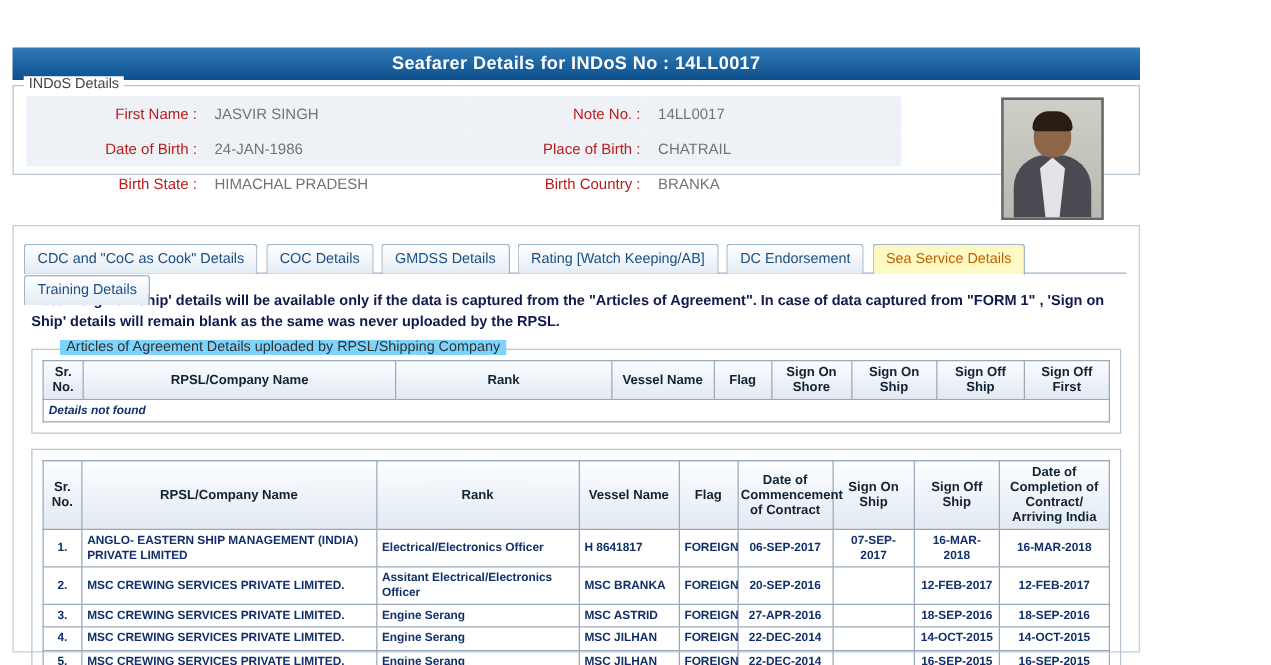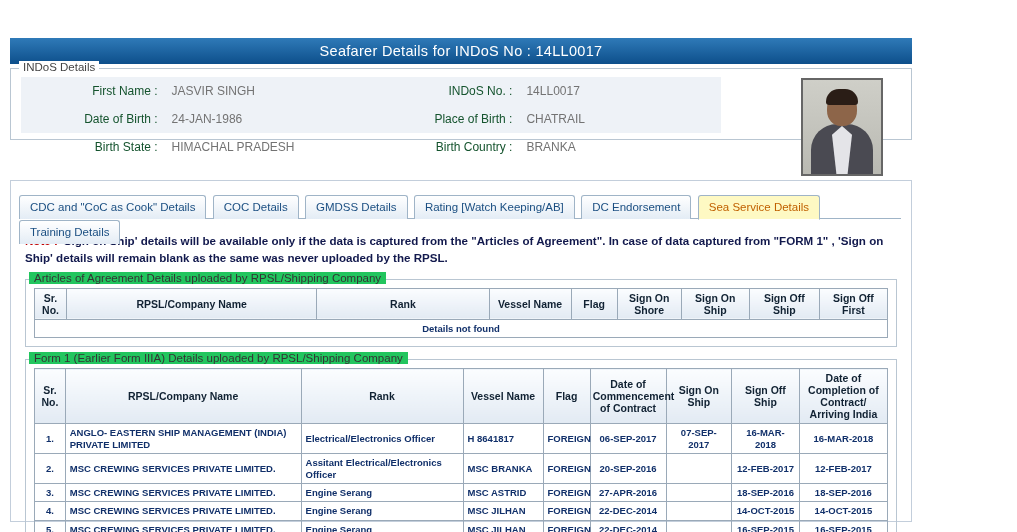--- a/index.html
+++ b/index.html
@@ -25,21 +25,21 @@
   
   .title-bar {
     position: absolute;
     left: 10px;
     top: 38px;
     width: 902px;
     height: 26px;
     background: #1b5e9e;
     background: linear-gradient(#2f7ab8, #0d4f8b);
     color: #ffffff;
-    font-weight: normal;
+    font-weight: bold;
     font-size: 14.5px;
     text-align: center;
     line-height: 26px;
     letter-spacing: .3px;
   }
 
   
   .indos-fs {
     position: absolute;
     left: 10px;
@@ -67,21 +67,21 @@
     border-collapse: collapse;
   }
   .indos-table td {
     font-size: 12px;
     padding: 4px 6px;
     vertical-align: middle;
     height: 20px;
   }
   .lbl {
     text-align: right;
-    color: #14532d;
+    color: #b91c1c;
     white-space: nowrap;
   }
   .val {
     color: #737373;
     padding-left: 8px !important;
     white-space: nowrap;
   }
   .row-alt td { background: #eef2f7; }
   .indos-table td.lbl { width: 140px; }
   .indos-table td.val { width: 210px; }
@@ -201,22 +201,22 @@
   .sec {
     margin: 12px 14px 0 14px;
     border: 1px solid #b9c6d2;
     padding: 8px 8px 8px 8px;
     position: relative;
     box-sizing: border-box;
   }
   .sec > .sec-legend {
     position: absolute;
     top: -8px;
-    left: 3px;
-    background: #22c55e;
+    left: 22px;
+    background: #7dd3fc;
     padding: 0 5px;
     font-size: 11.5px;
     color: #333;
   }
   table.grid {
     width: 100%;
     border-collapse: collapse;
     table-layout: fixed;
   }
   table.grid th {
@@ -235,43 +235,43 @@
     border: 1px solid #9aa9b8;
     font-size: 9.5px;
     padding: 3px 4px;
     color: #11306a;
     font-weight: bold;
     vertical-align: middle;
     line-height: 1.2;
   }
   td.center { text-align: center; }
   td.notfound {
-    text-align: center;
     color: #c00000;
     font-weight: bold;
     font-size: 11.5px;
     padding: 4px;
+    font-style: italic;
   }
 </style>
 </head>
 <body>
 
 <div class="page">
 
   <div class="title-bar">Seafarer Details for INDoS No : 14LL0017</div>
 
   <div class="indos-fs">
     <span class="indos-legend">INDoS Details</span>
 
     <table class="indos-table">
       <tbody>
           <tr class="row-alt">
         <td class="lbl">First Name :</td>
         <td class="val">JASVIR SINGH</td>
-        <td class="lbl">INDoS No. :</td>
+        <td class="lbl">Note No. :</td>
         <td class="val">14LL0017</td>
       </tr>
       <tr class="row-alt">
         <td class="lbl">Date of Birth :</td>
         <td class="val">24-JAN-1986</td>
         <td class="lbl">Place of Birth :</td>
         <td class="val">CHATRAIL</td>
       </tr>
       <tr>
         <td class="lbl">Birth State :</td>
@@ -334,21 +334,20 @@
           <th>Sign Off First</th>
         </tr>
         <tr>
           <td class="notfound" colspan="9">Details not found</td>
         </tr>
       </tbody>
         </table>
     </div>
 
     <div class="sec">
-      <span class="sec-legend">Form 1 (Earlier Form IIIA) Details uploaded by RPSL/Shipping Company</span>
       <table class="grid">
         <colgroup>
           <col style="width:30px">
           <col style="width:230px">
           <col style="width:158px">
           <col style="width:78px">
           <col style="width:46px">
           <col style="width:74px">
           <col style="width:64px">
           <col style="width:66px">

